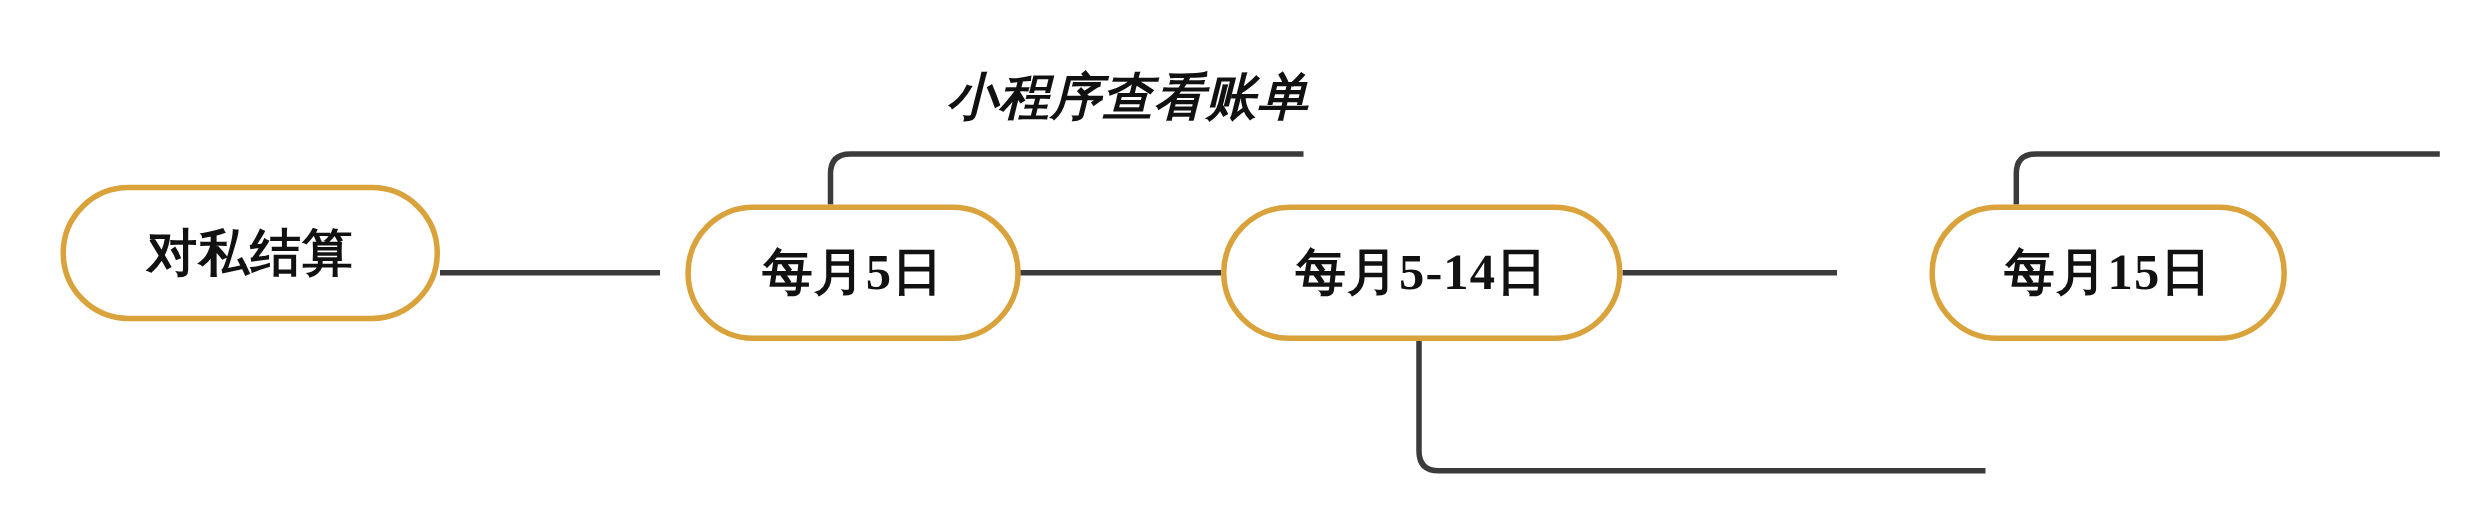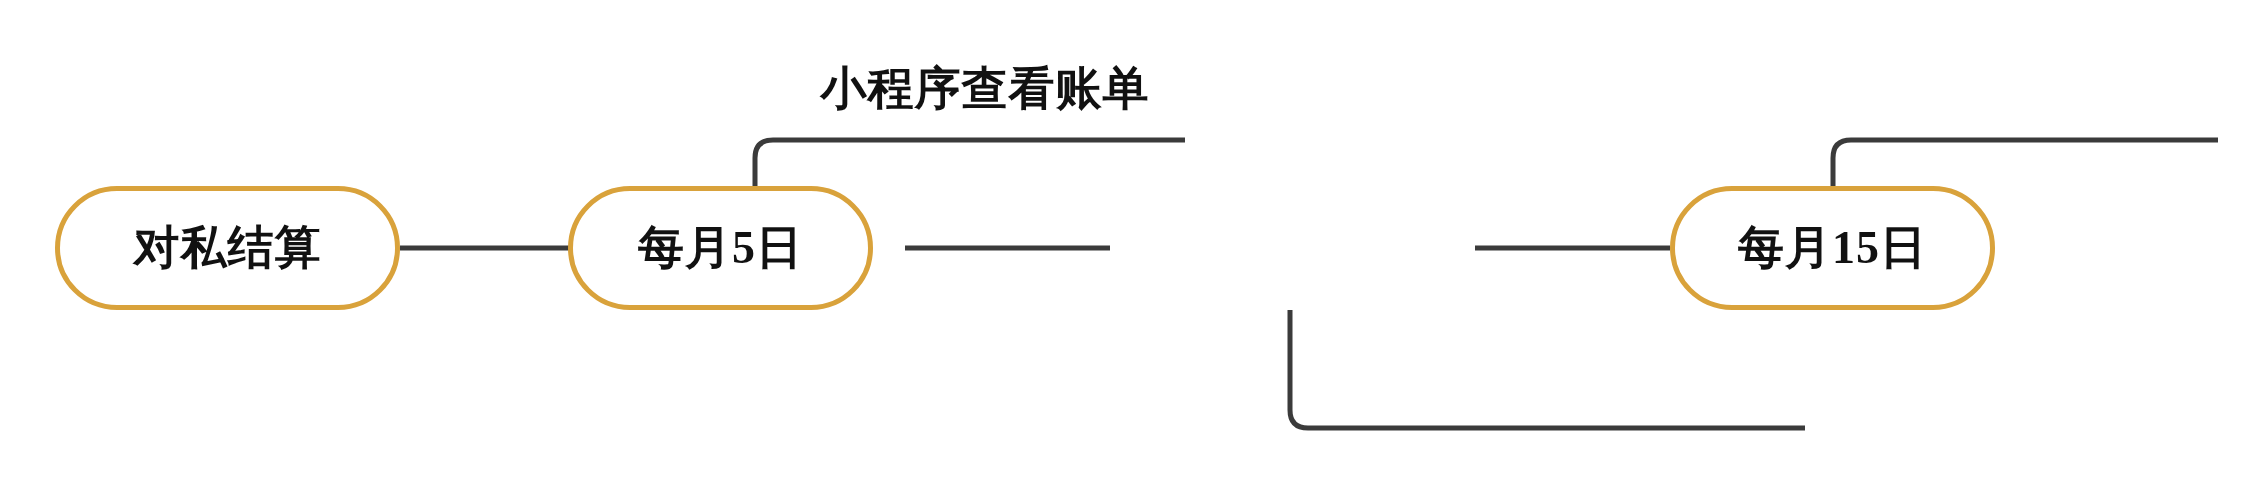--- a/index.html
+++ b/index.html
@@ -42,32 +42,33 @@
     background: #ffffff;
     display: flex;
     align-items: center;
     justify-content: center;
     font-size: 46px;
     font-weight: 700;
     color: var(--text-color);
     letter-spacing: 1px;
     white-space: nowrap;
   }
-  .node-1 { left: 55px;   top: 186px; width: 345px; }
-  .node-2 { left: 568px;  top: 186px; width: 305px; }
+  .node-1 { left: 55px;   top: 168px; width: 345px; }
+  .node-2 { left: 623px;  top: 186px; width: 305px; }
   .node-3 { left: 1110px; top: 186px; width: 365px; }
-  .node-4 { left: 1670px; top: 186px; width: 325px; }
+  .node-4 { left: 1754px; top: 186px; width: 325px; }
   .annotation {
     position: absolute;
     font-size: 46px;
     font-weight: 700;
     color: var(--text-color);
     letter-spacing: 1px;
     white-space: nowrap;
-    text-align: center;
+    text-align: right;
+    font-style: italic;
   }
   .annotation-1 { left: 780px;  top: 58px;  width: 410px; }
   .annotation-2 { left: 1315px; top: 358px; width: 495px; }
   .annotation-3 { left: 1855px; top: 52px;  width: 340px; }
 </style>
 </head>
 <body>
 
 <div class="canvas">
 
@@ -77,17 +78,18 @@
     <path d="M905 248 L1110 248"></path>
     <path d="M1475 248 L1670 248"></path>
 
     <path d="M755 186 L755 158 Q755 140 773 140 L1185 140"></path>
     <path d="M1833 186 L1833 158 Q1833 140 1851 140 L2218 140"></path>
     <path d="M1290 310 L1290 410 Q1290 428 1308 428 L1805 428"></path>
   </svg>
 
   <div class="node node-1">对私结算</div>
   <div class="node node-2">每月5日</div>
+  <div class="node node-3">每月5-14日</div>
   <div class="node node-4">每月15日</div>
 
   <div class="annotation annotation-1">小程序查看账单</div>
 
 </div>
 
 </body></html>

